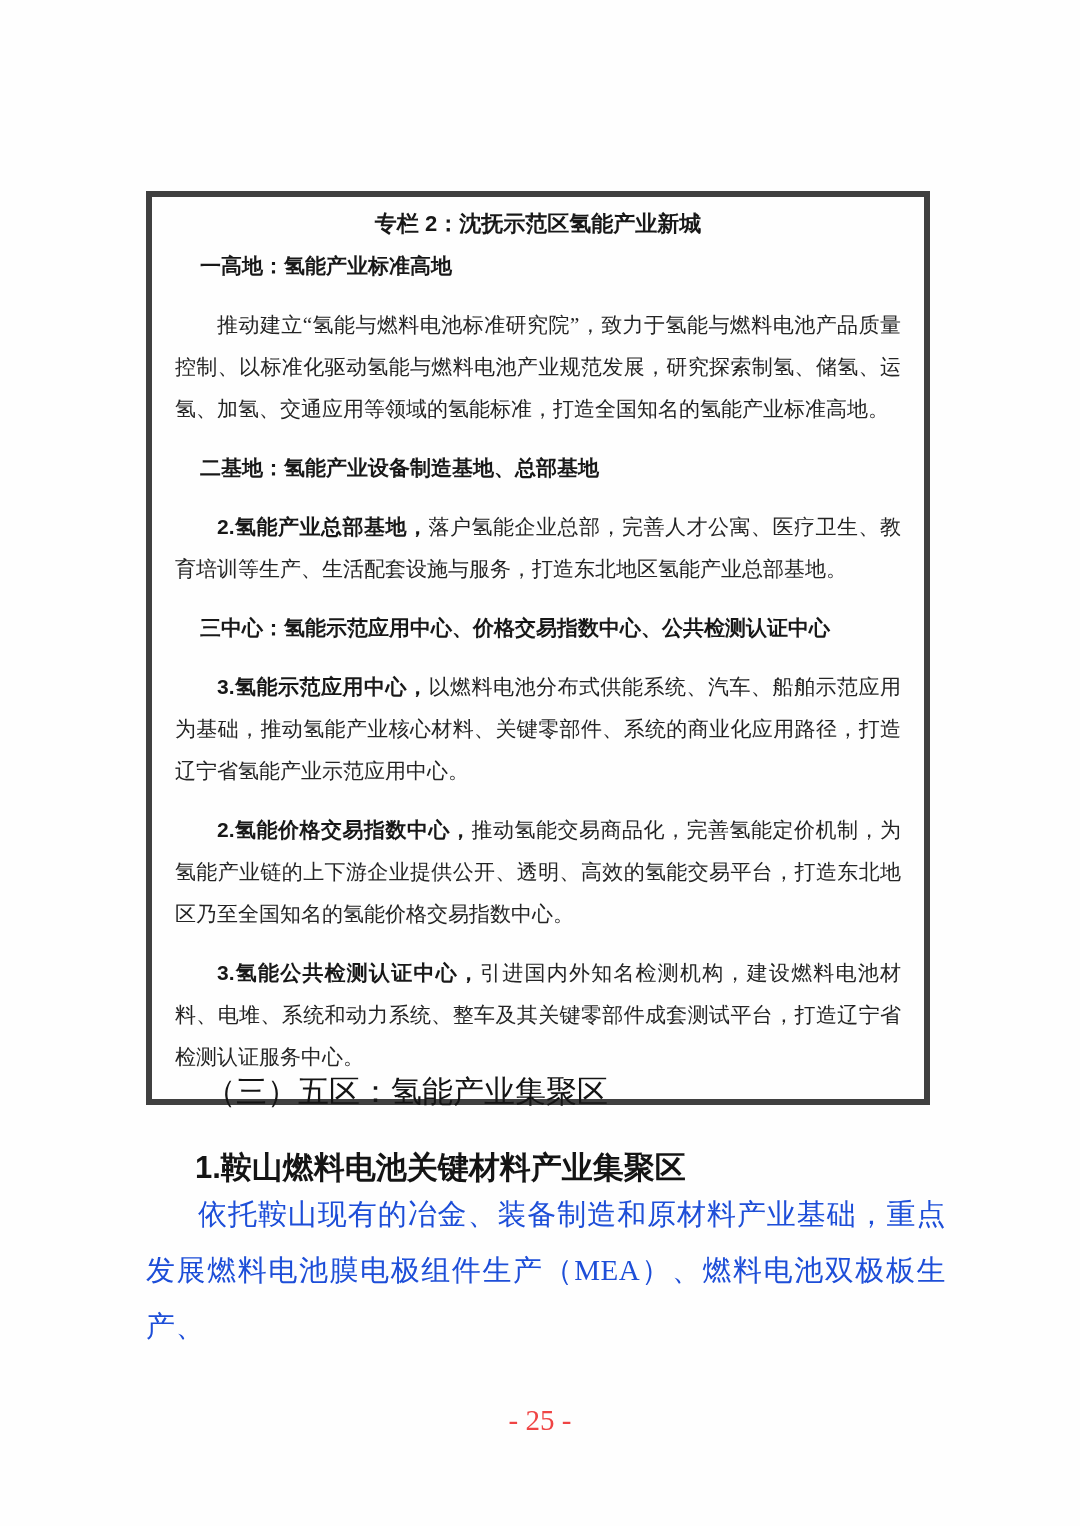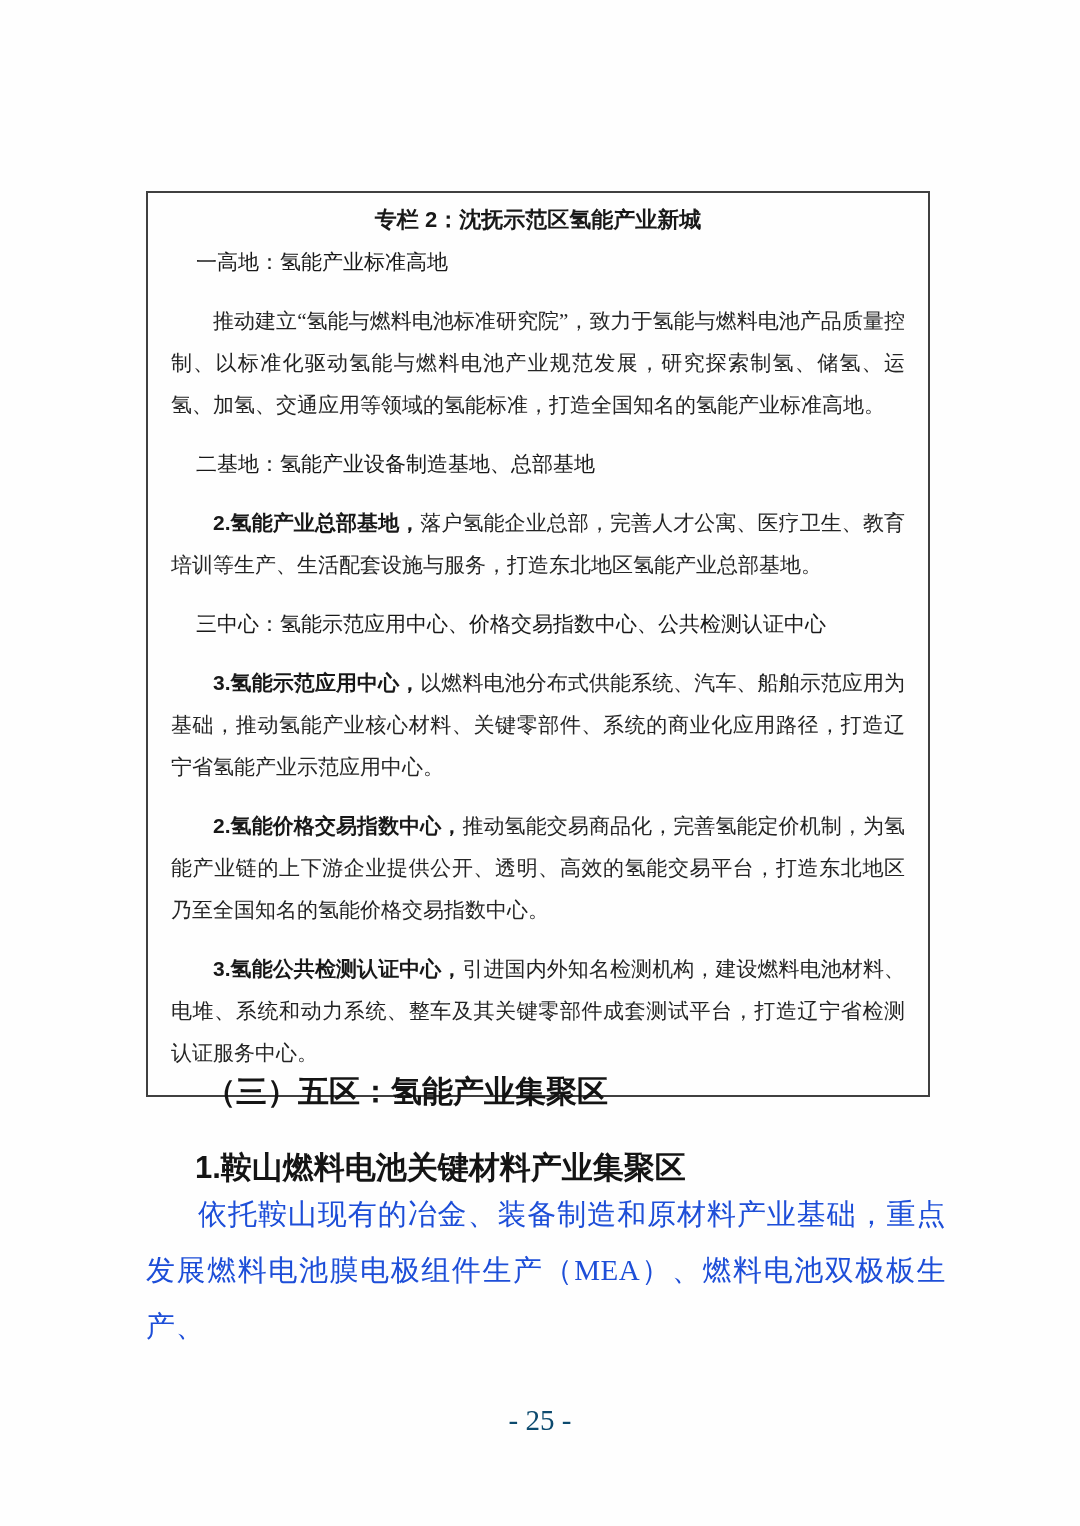--- a/index.html
+++ b/index.html
@@ -14,36 +14,36 @@
     width: 1080px; height: 1526px;
     background: #fefefe;
     overflow: hidden;
   }
   
   .callout-box {
     position: absolute;
     left: 146px; top: 191px;
     width: 784px;
     box-sizing: border-box;
-    border: 2px solid #404040;
+    border: 6px solid #404040;
     padding: 6px 6px 4px 6px;
     background: #fefefe;
   }
   .box-title {
     text-align: center;
     font-family: "Liberation Sans", "DejaVu Sans", sans-serif;
     font-weight: bold;
     font-size: 22px;
     line-height: 42px;
     color: #181818;
   }
   .box-heading {
     margin: 0;
     font-family: "Liberation Sans", "DejaVu Sans", sans-serif;
-    font-weight: normal;
+    font-weight: bold;
     font-size: 21px;
     line-height: 42px;
     text-indent: 2em;
     color: #181818;
   }
   .box-para {
     margin: 17px;
     font-size: 21px;
     line-height: 42px;
     text-indent: 2em;
@@ -57,21 +57,21 @@
     color: #181818;
   }
   
   .section-heading {
     position: absolute;
     left: 146px; top: 1070px;
     width: 800px;
     margin: 0;
     padding-left: 59px;
     font-family: "Liberation Sans", "DejaVu Sans", sans-serif;
-    font-weight: bold;
+    font-weight: normal;
     font-size: 31px;
     line-height: 44px;
     color: #141414;
   }
   .subsection-heading {
     position: absolute;
     left: 146px; top: 1146px;
     width: 810px;
     margin: 0;
     padding-left: 49px;
@@ -94,21 +94,21 @@
     letter-spacing: 0.5px;
     color: #1d4ed8;
   }
   .page-number {
     position: absolute;
     left: 0; top: 1400px;
     width: 1080px;
     text-align: center;
     font-size: 29px;
     line-height: 40px;
-    color: #0c4a6e;
+    color: #ef4444;
   }
 </style>
 </head>
 <body>
 
 <div class="page">
 
   <div class="callout-box">
     <div class="box-title">专栏 2：沈抚示范区氢能产业新城</div>
 

